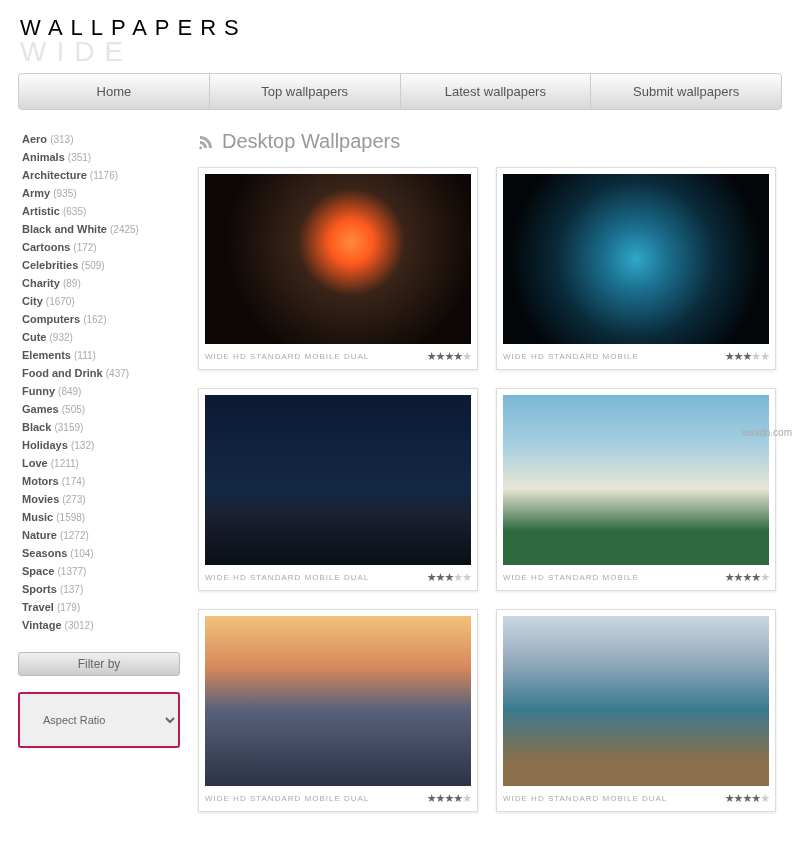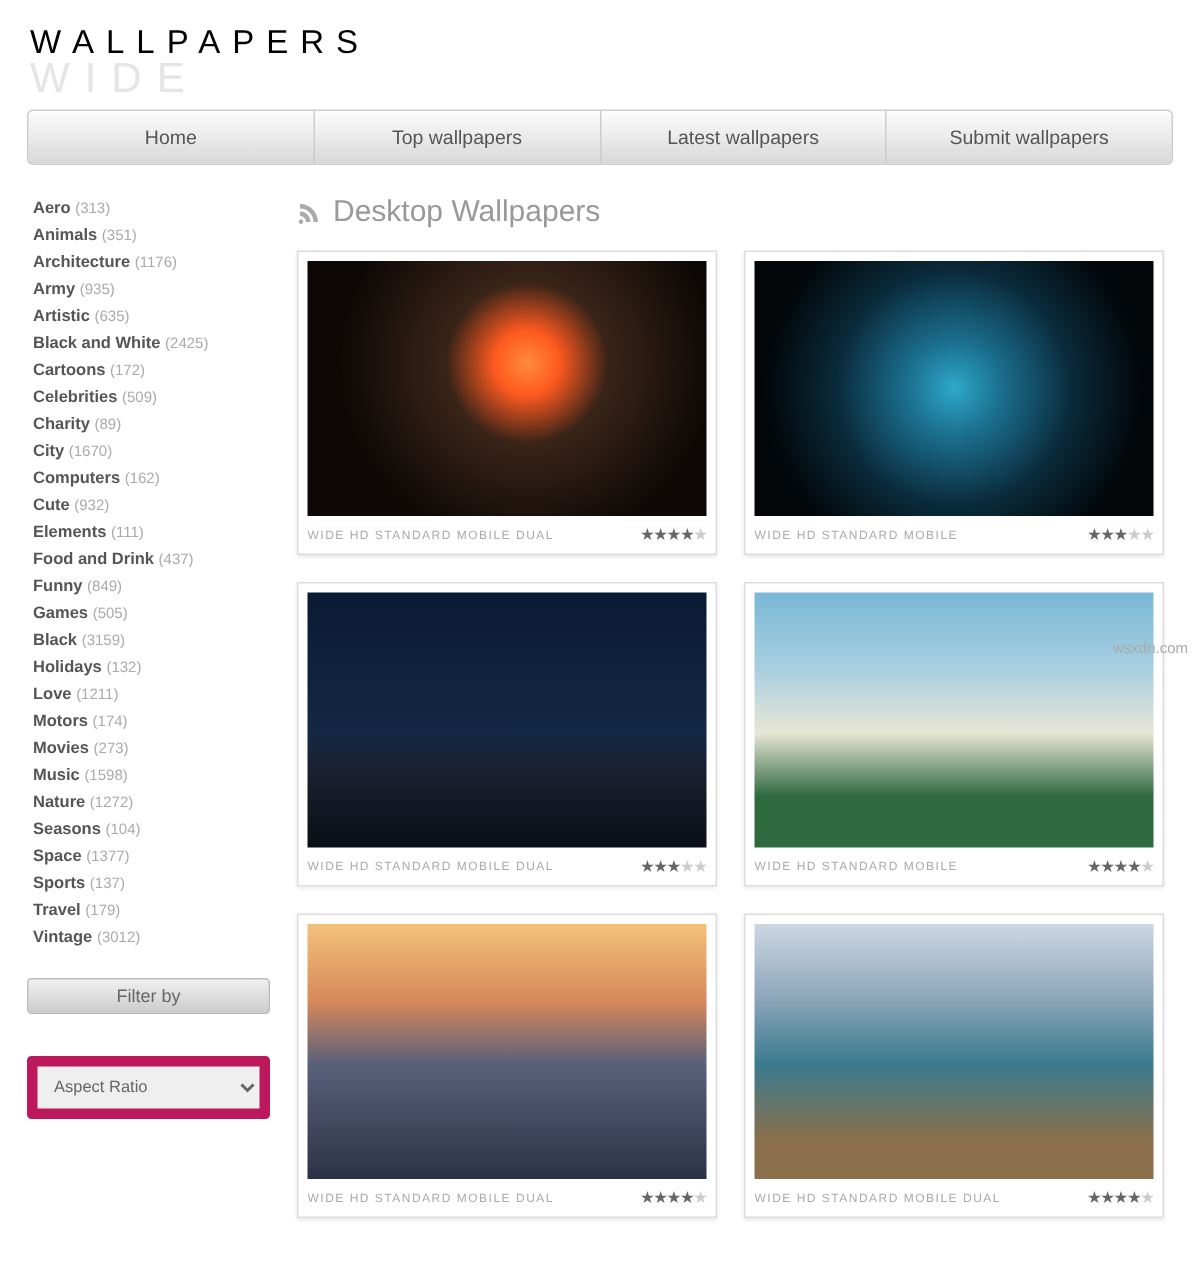--- a/index.html
+++ b/index.html
@@ -11,21 +11,21 @@
 .nav { display: flex; margin: 0 18px; border: 1px solid #ccc; border-radius: 4px; overflow: hidden; background: linear-gradient(#fdfdfd, #d8d8d8); }
 .nav-item { flex: 1; text-align: center; padding: 10px 12px; font-size: 13px; color: #555; border-right: 1px solid #ccc; cursor: pointer; }
 .nav-item:last-child { border-right: none; }
 .main { display: flex; padding: 20px 18px; gap: 18px; }
 .sidebar { width: 162px; flex-shrink: 0; }
 .panel-head { background: linear-gradient(#f0f0f0, #ccc); border: 1px solid #bbb; border-radius: 3px; text-align: center; padding: 4px 0; font-size: 12px; color: #666; margin-bottom: 8px; }
 .cat-list { list-style: none; padding: 0 4px; }
 .cat-list li { padding: 3px 0; font-size: 11px; cursor: pointer; }
 .cat-list li .name { color: #555; font-weight: bold; }
 .cat-list li .count { color: #aaa; font-size: 10px; }
-.filter-select { width: 100%; padding: 7px; border: 7px solid #be185d; border-radius: 3px; font-size: 11px; color: #666; margin-top: 20px; }
+.filter-select { width: 100%; padding: 19px; border: 2px solid #be185d; border-radius: 3px; font-size: 11px; color: #666; margin-top: 8px; }
 .content { flex: 1; }
 .page-title { display: flex; align-items: center; gap: 8px; margin-bottom: 14px; }
 .rss-icon { width: 16px; height: 16px; }
 .page-title h1 { font-size: 20px; color: #999; font-weight: normal; }
 .grid { display: flex; flex-wrap: wrap; gap: 18px; }
 .card { width: 280px; border: 1px solid #ddd; box-shadow: 0 1px 3px rgba(0,0,0,0.1); background: #fff; padding: 6px; }
 .thumb { width: 100%; height: 170px; display: block; }
 .card-foot { display: flex; justify-content: space-between; align-items: center; padding-top: 6px; font-size: 8px; letter-spacing: 1px; color: #aaa; }
 .stars { font-size: 11px; color: #666; letter-spacing: -1px; }
 .stars .empty { color: #ccc; }

